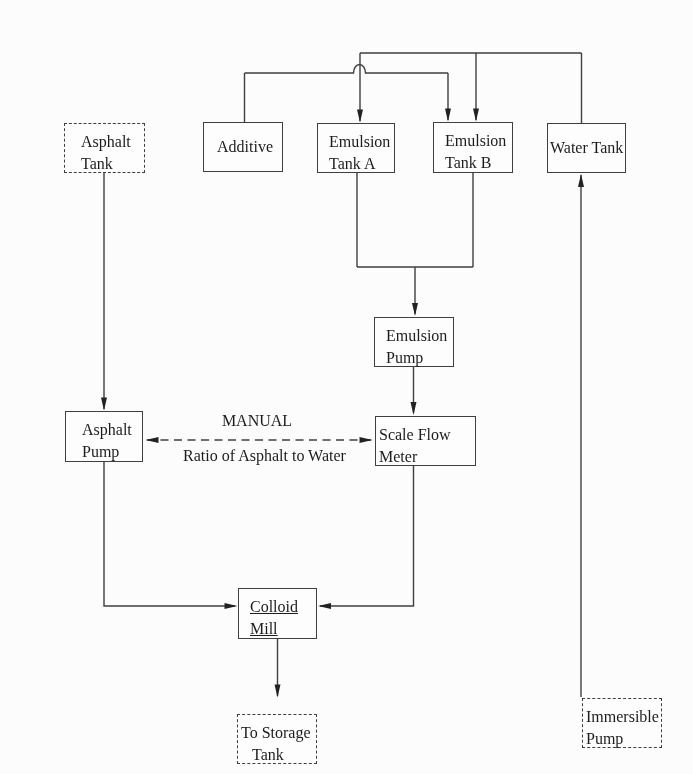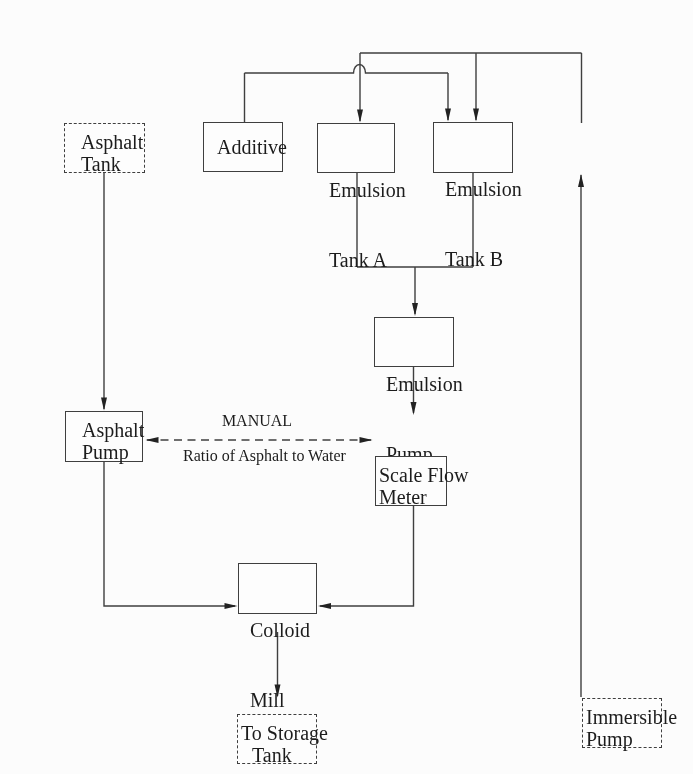--- a/index.html
+++ b/index.html
@@ -9,28 +9,28 @@
     font-family:"Liberation Serif","DejaVu Serif",serif;
     color:#1c1c1c;
     position:relative;
     overflow:hidden;
   }
   .stage{position:absolute;left:0;top:0;width:693px;height:774px;}
   svg.wires{position:absolute;left:0;top:0;z-index:1;}
   .node{
     position:absolute;z-index:2;box-sizing:border-box;
     border:1.5px solid #3f3f3f;background:#fdfdfd;
-    font-size:20px;line-height:22px;
+    font-size:16px;line-height:22px;
     padding-top:7px;overflow:visible;
   }
   .node.dashed{border-style:dashed;}
   .node span{display:block;white-space:nowrap;}
   .node.single{display:flex;align-items:center;padding-top:0;}
   .pad-lg span{padding-left:16px;}
-  .pad-md span{padding-left:11px;margin-top:48px;}
+  .pad-md span{padding-left:11px;}
   .pad-sm span{padding-left:3px;}
   .float-label{
     position:absolute;z-index:2;
     font-size:16px;line-height:17px;
     text-align:center;white-space:nowrap;
   }
 </style>
 </head>
 <body>
 
@@ -87,37 +87,40 @@
   <div class="node pad-md" style="left:317px;top:123px;width:78px;height:50px;">
     <span>Emulsion</span>
     <span>Tank A</span>
   </div>
 
   <div class="node pad-md" style="left:433px;top:122px;width:80px;height:51px;">
     <span>Emulsion</span>
     <span>Tank B</span>
   </div>
 
+  <div class="node single" style="left:547px;top:123px;width:79px;height:50px;">
+    <span style="padding-left:2px;">Water Tank</span>
+  </div>
 
   <div class="node pad-md" style="left:374px;top:317px;width:80px;height:50px;">
     <span>Emulsion</span>
     <span>Pump</span>
   </div>
 
   <div class="node pad-lg" style="left:65px;top:411px;width:78px;height:51px;">
     <span>Asphalt</span>
     <span>Pump</span>
   </div>
 
-  <div class="node pad-sm" style="left:375px;top:416px;width:72px;height:50px;margin-top:40px;">
+  <div class="node pad-sm" style="left:375px;top:416px;width:101px;height:50px;">
     <span>Scale Flow</span>
     <span>Meter</span>
   </div>
 
-  <div class="node pad-md" style="left:238px;top:563px;width:79px;height:51px;">
+  <div class="node pad-md" style="left:238px;top:588px;width:79px;height:51px;text-decoration:underline;">
     <span>Colloid</span>
     <span>Mill</span>
   </div>
 
   <div class="node dashed pad-sm" style="left:237px;top:698px;width:80px;height:50px;margin-top:16px;">
     <span>To Storage</span>
     <span style="padding-left:14px;">Tank</span>
   </div>
 
   <div class="node dashed pad-sm" style="left:542px;top:698px;width:80px;height:50px;margin-left:40px;">

